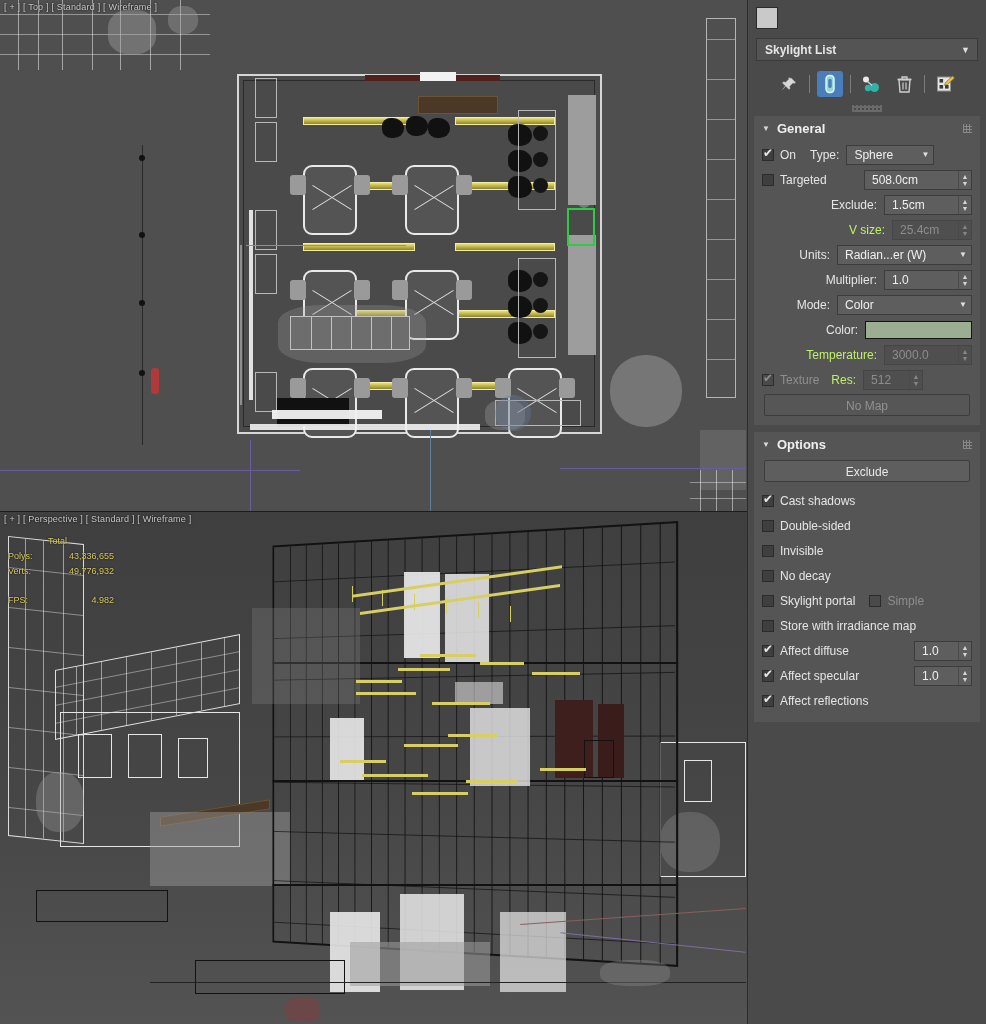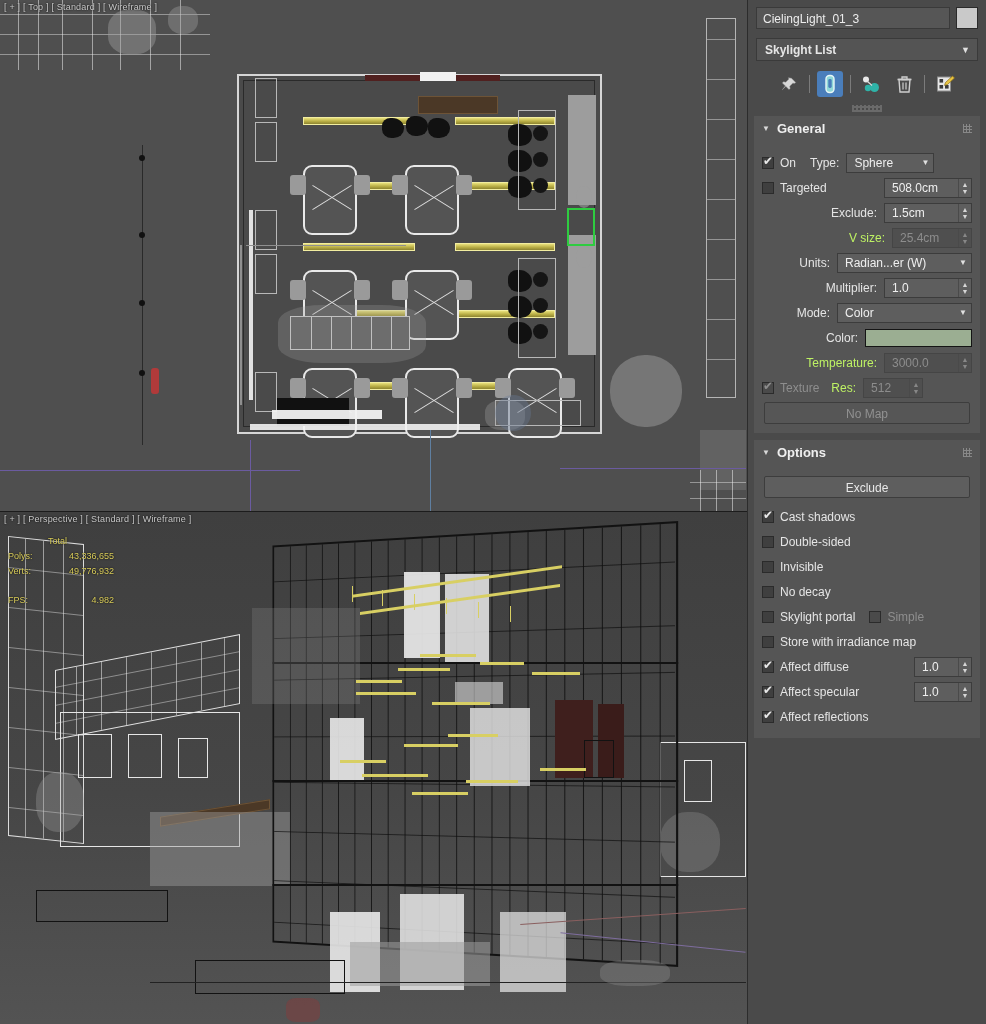--- a/index.html
+++ b/index.html
@@ -169,21 +169,21 @@
     display: flex; align-items: center; gap: 7px;
     height: 24px; padding: 0 8px;
     font-weight: bold; font-size: 13px; color: #efefef;
   }
   .roll-head .tri { font-size: 8px; color: #d8d8d8; }
   .roll-head .dots {
     margin-left: auto; width: 9px; height: 9px;
     background: repeating-linear-gradient(90deg,#888 0 1px,transparent 1px 3px),
                 repeating-linear-gradient(0deg,#888 0 1px,transparent 1px 3px);
   }
-  .roll-body { padding: 2px 8px 9px 8px; margin-top: 8px; }
+  .roll-body { padding: 2px 8px 9px 8px; }
 
   .prow { display: flex; align-items: center; height: 25px; }
   .lbl { color: #e5e5e5; font-size: 12px; }
   .lbl.dim { color: #bef264; }
   .lbl.right { margin-left: auto; text-align: right; padding-right: 7px; }
 
   .chk { display: flex; align-items: center; gap: 6px; cursor: default; }
   .box {
     width: 12px; height: 12px; background: #3f3f3f;
     border: 1px solid #2b2b2b; position: relative; flex: none;
@@ -529,21 +529,20 @@
             <span class="v">4.982</span>
           </div>
         </div>
       </div>
     </div>
   </div>
 
   <div id="panel">
 
     <div class="name-row">
-      <div class="name-field">CielingLight_01_3</div>
       <div class="wire-swatch" style="background: rgb(201, 201, 201);"></div>
     </div>
 
     <div class="modlist">
       <span>Skylight List</span>
       <span class="caret">▼</span>
     </div>
 
 
     <div class="stack-tools">
@@ -610,21 +609,21 @@
             <span class="txt">Sphere</span>
             <span class="caret2">▼</span>
           </div>
         </div>
 
         <div class="prow">
           <div class="chk">
             <span class="box"></span>
             <span class="lbl">Targeted</span>
           </div>
-          <div class="field" style="width:88px;margin-left:auto">
+          <div class="field" style="width:108px;margin-left:auto">
             <span class="txt">508.0cm</span>
             <span class="spin">▲<br>▼</span>
           </div>
         </div>
 
         <div class="prow">
           <span class="lbl right">Exclude:</span>
           <div class="field" style="width:88px">
             <span class="txt">1.5cm</span>
             <span class="spin">▲<br>▼</span>

